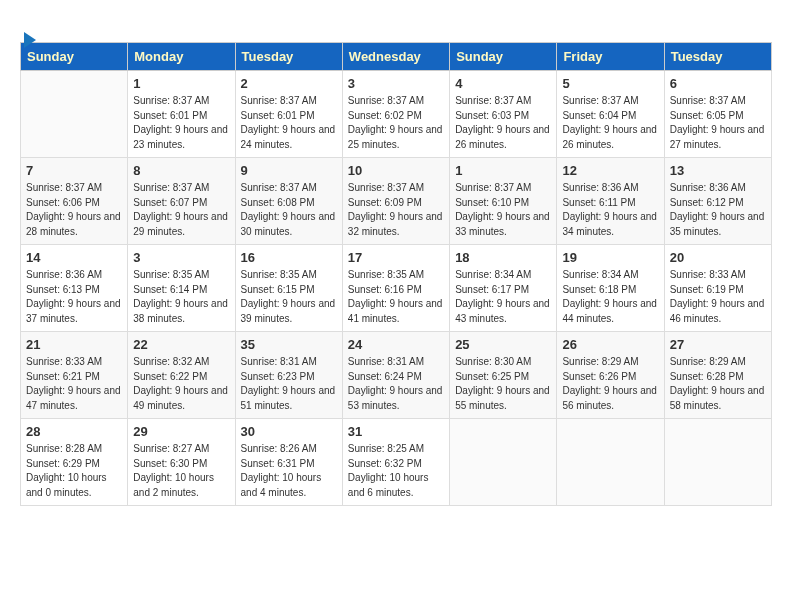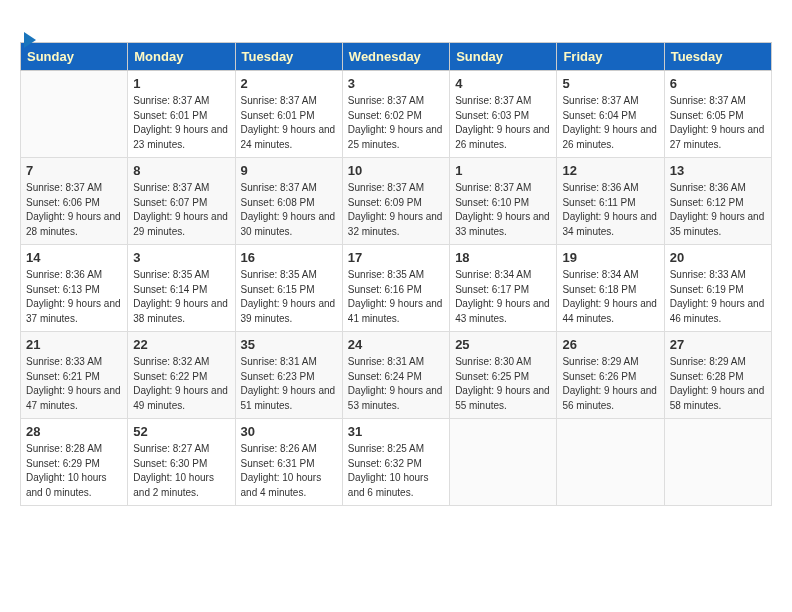--- a/index.html
+++ b/index.html
@@ -230,21 +230,21 @@
             <span class="day-number">27</span>
             <div class="day-info">Sunrise: 8:29 AM<br>Sunset: 6:28 PM<br>Daylight: 9 hours and 58 minutes.</div>
           </td>
         </tr>
         <tr>
           <td>
             <span class="day-number">28</span>
             <div class="day-info">Sunrise: 8:28 AM<br>Sunset: 6:29 PM<br>Daylight: 10 hours and 0 minutes.</div>
           </td>
           <td>
-            <span class="day-number">52</span>
+            <span class="day-number">29</span>
             <div class="day-info">Sunrise: 8:27 AM<br>Sunset: 6:30 PM<br>Daylight: 10 hours and 2 minutes.</div>
           </td>
           <td>
             <span class="day-number">30</span>
             <div class="day-info">Sunrise: 8:26 AM<br>Sunset: 6:31 PM<br>Daylight: 10 hours and 4 minutes.</div>
           </td>
           <td>
             <span class="day-number">31</span>
             <div class="day-info">Sunrise: 8:25 AM<br>Sunset: 6:32 PM<br>Daylight: 10 hours and 6 minutes.</div>
           </td>

